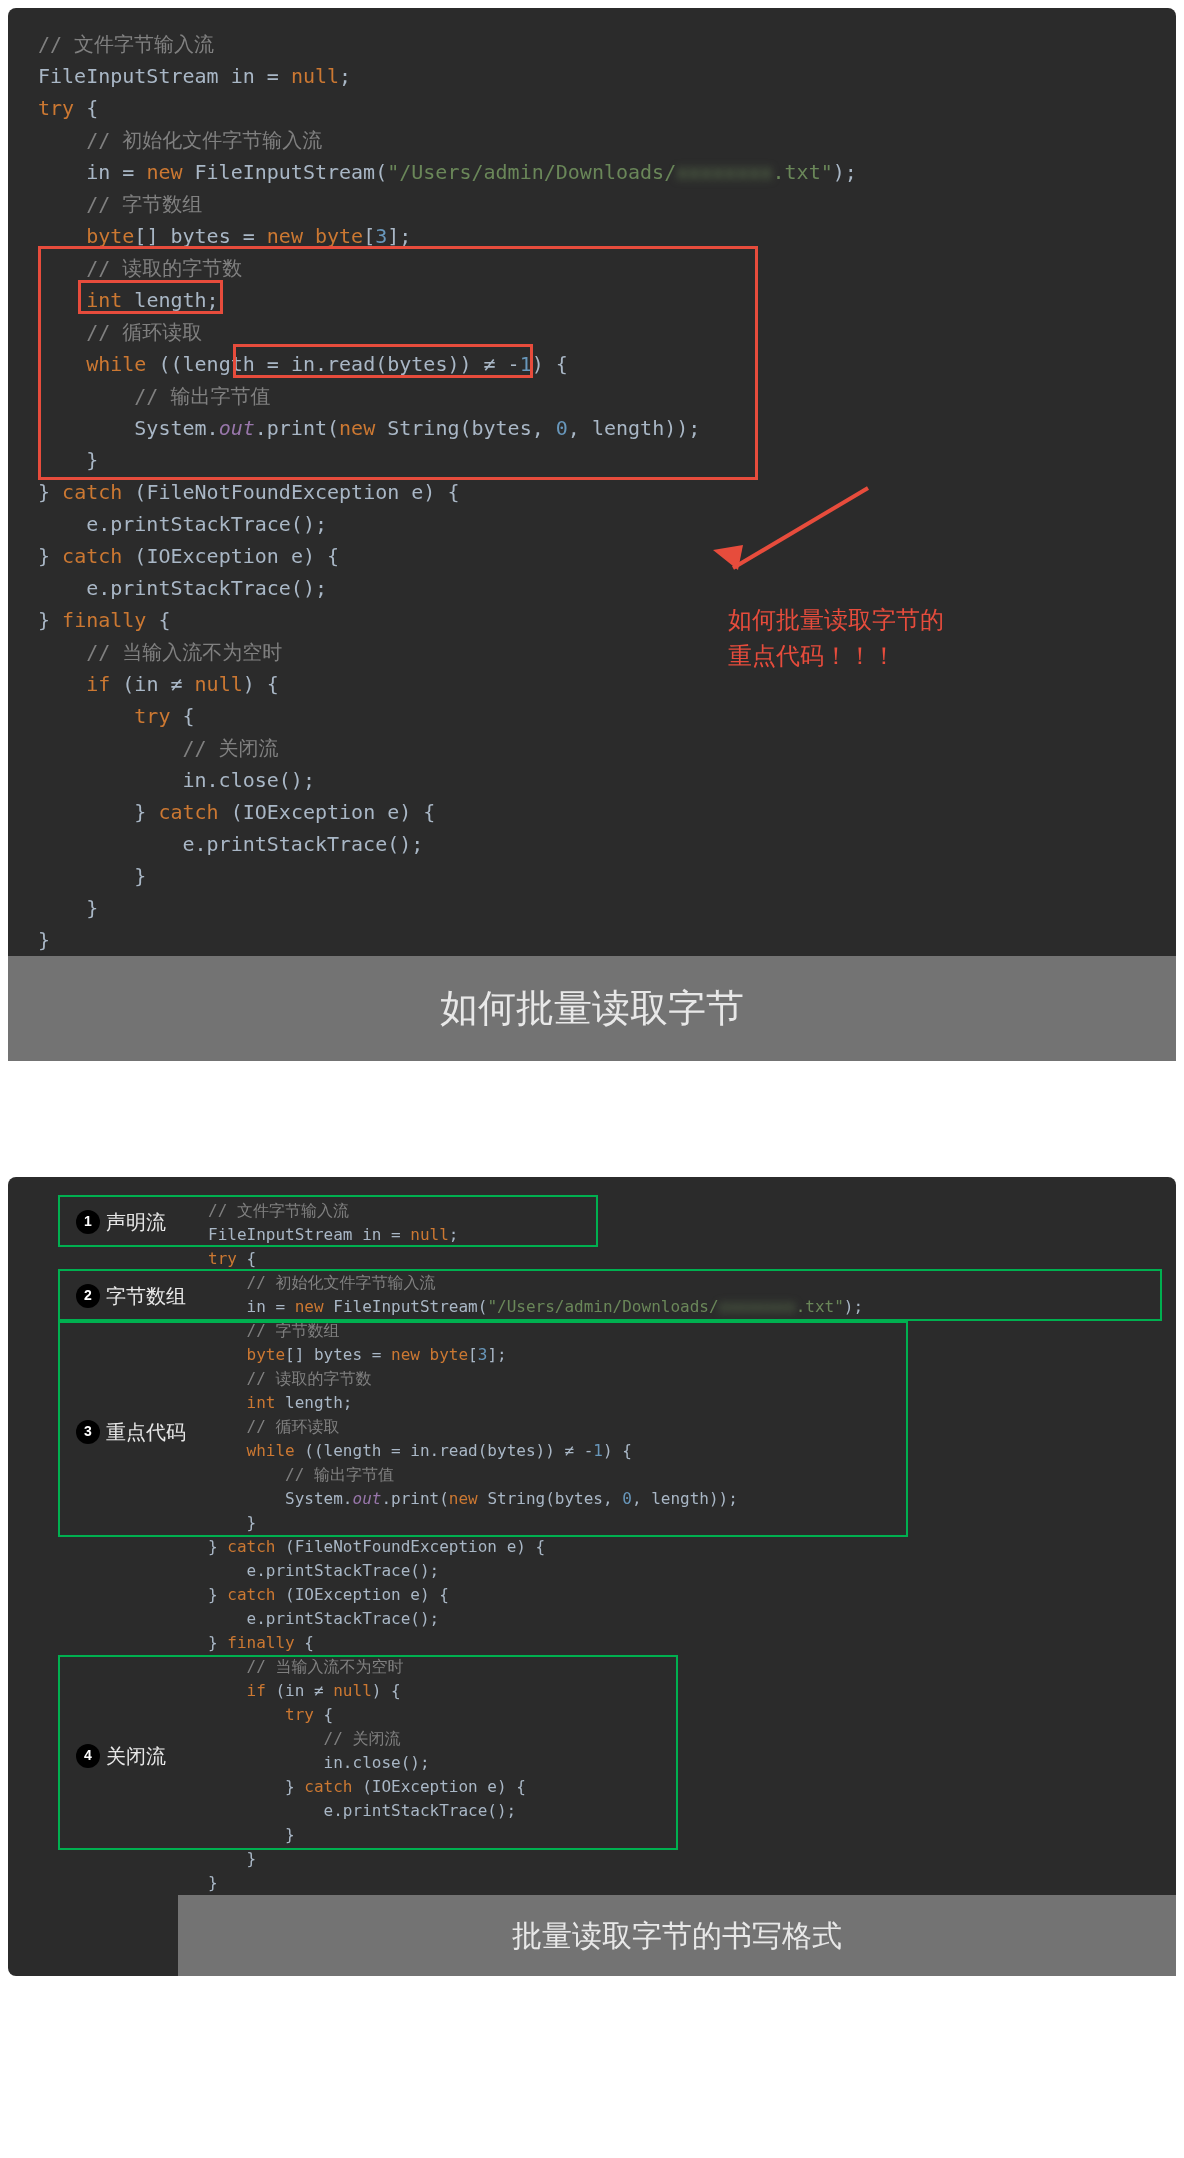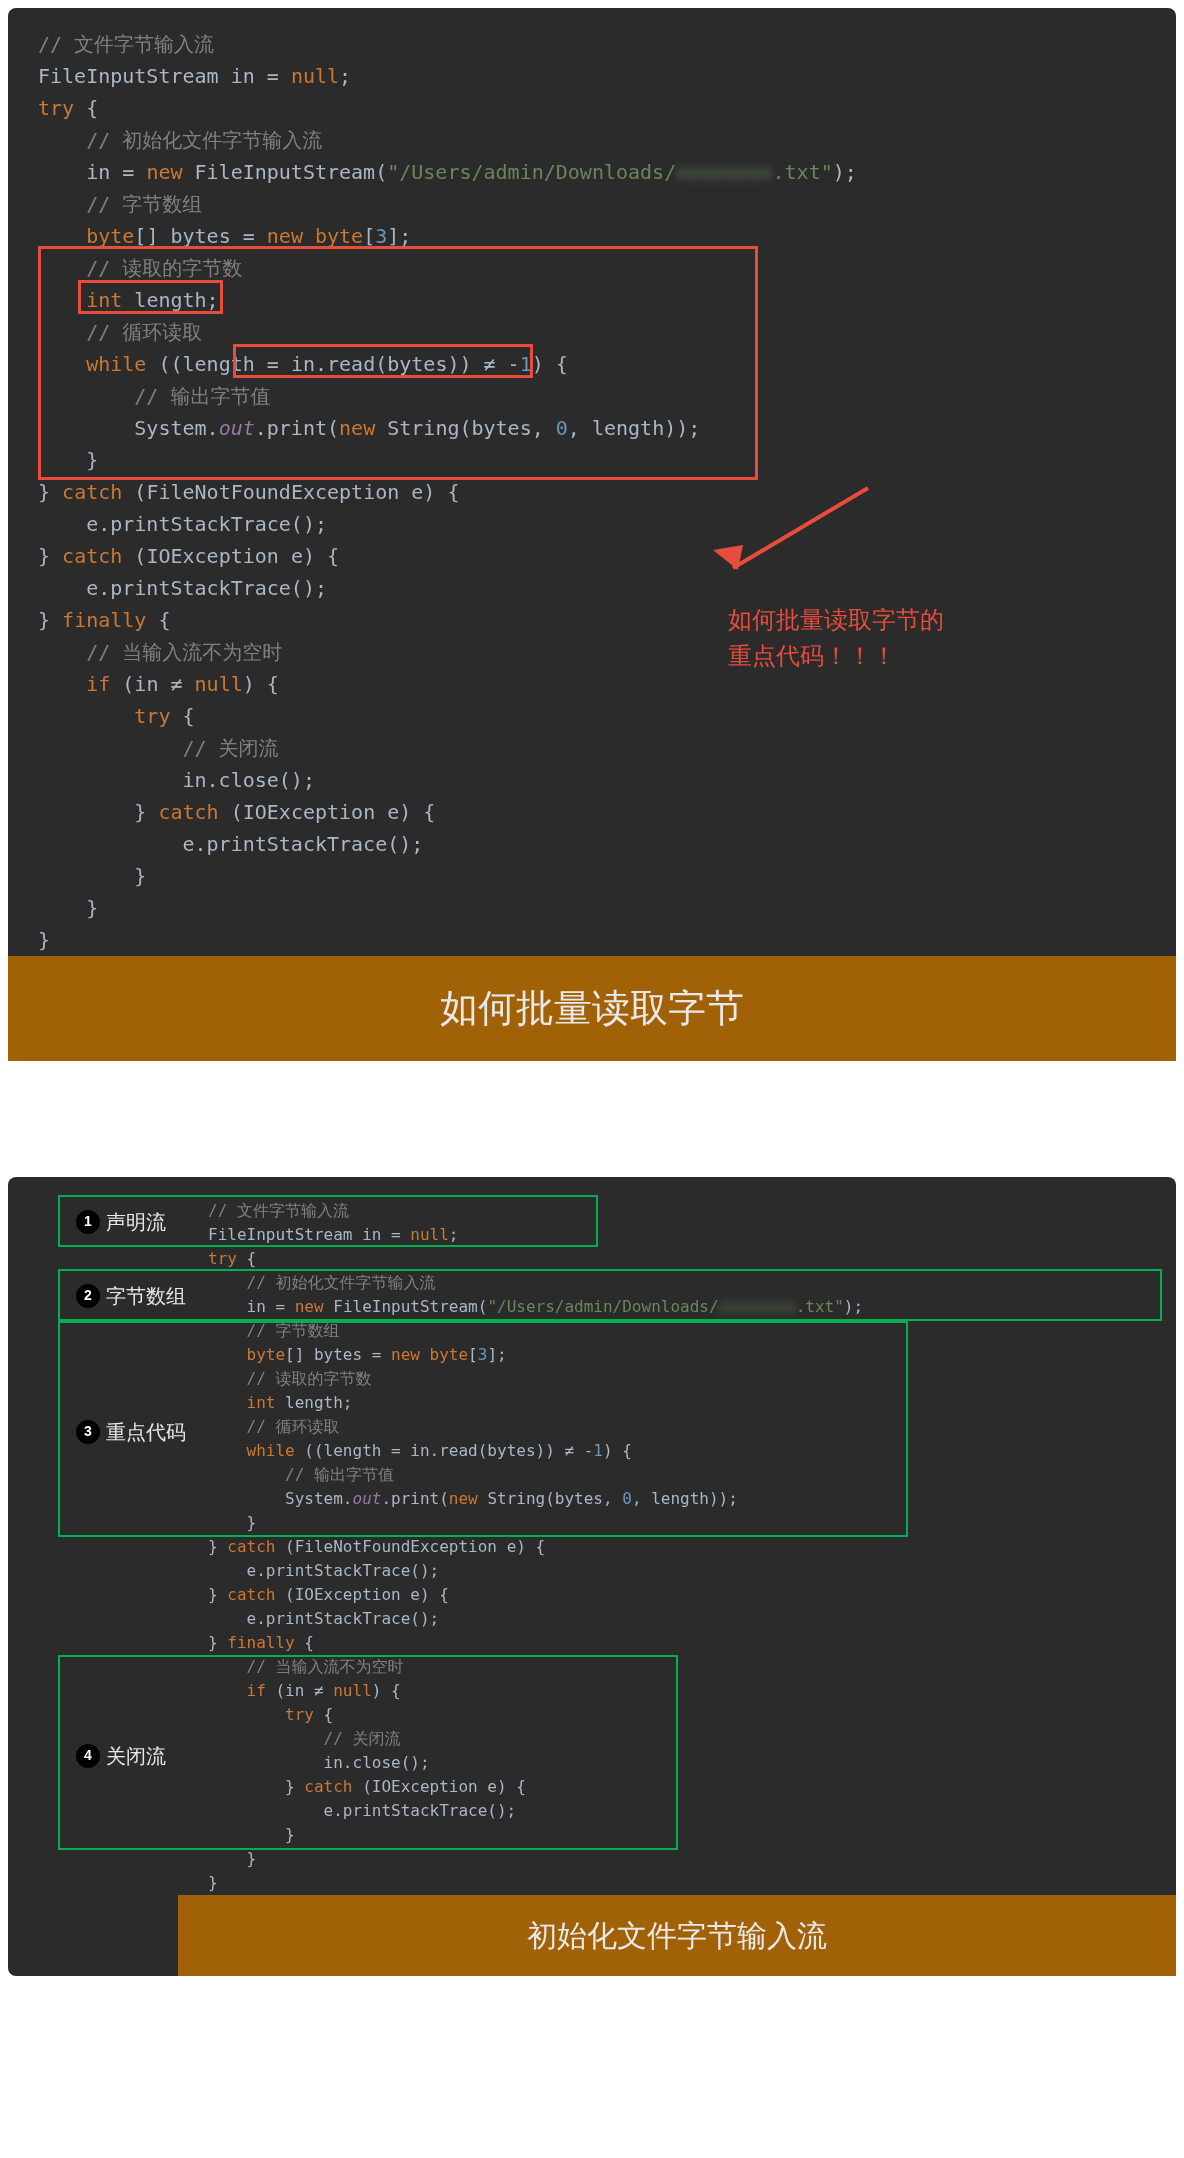--- a/index.html
+++ b/index.html
@@ -22,21 +22,21 @@
   }
   .code-block.small { font-size: 16px; line-height: 1.5; }
   pre { white-space: pre; font-family: inherit; padding-left: 30px; }
   .cmt { color: #808080; }
   .kw { color: #cc7832; }
   .str { color: #6a8759; }
   .num { color: #6897bb; }
   .field { color: #9876aa; font-style: italic; }
   .blur { filter: blur(4px); color: #6a8759; }
   .title-bar {
-    background: #a16207;
+    background: #737373;
     color: #e8e8e8;
     font-family: "Microsoft YaHei", sans-serif;
     font-size: 38px;
     text-align: center;
     padding: 22px 0;
     font-weight: 400;
   }
   .title-bar.small { font-size: 30px; padding: 18px 0; }
   .red-box {
     position: absolute;
@@ -198,15 +198,15 @@
       <span class="step-num">3</span>
       <span>重点代码</span>
     </div>
 
   <div class="green-box" style="left:50px; top:478px; width:620px; height:195px;"></div>
   <div class="step-label" style="left:68px; top:564px;">
       <span class="step-num">4</span>
       <span>关闭流</span>
     </div>
 
-  <div class="title-bar small">初始化文件字节输入流</div>
+  <div class="title-bar small">批量读取字节的书写格式</div>
   <div class="watermark">CSDN @二哥→翟整好</div>
 </div>
 
 </body></html>

